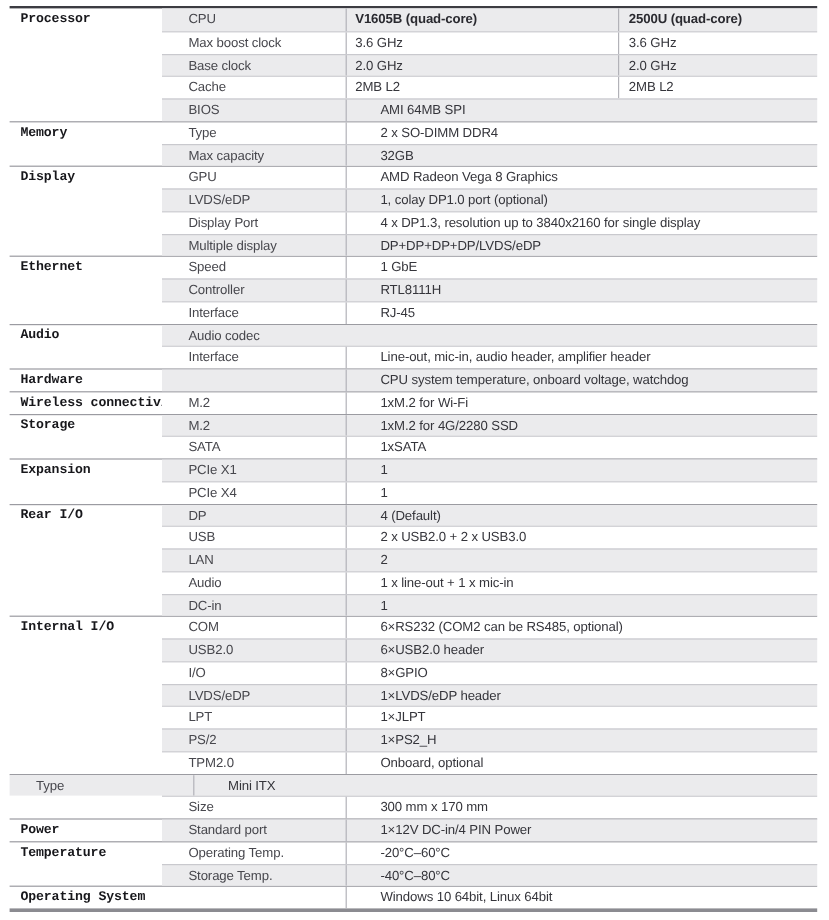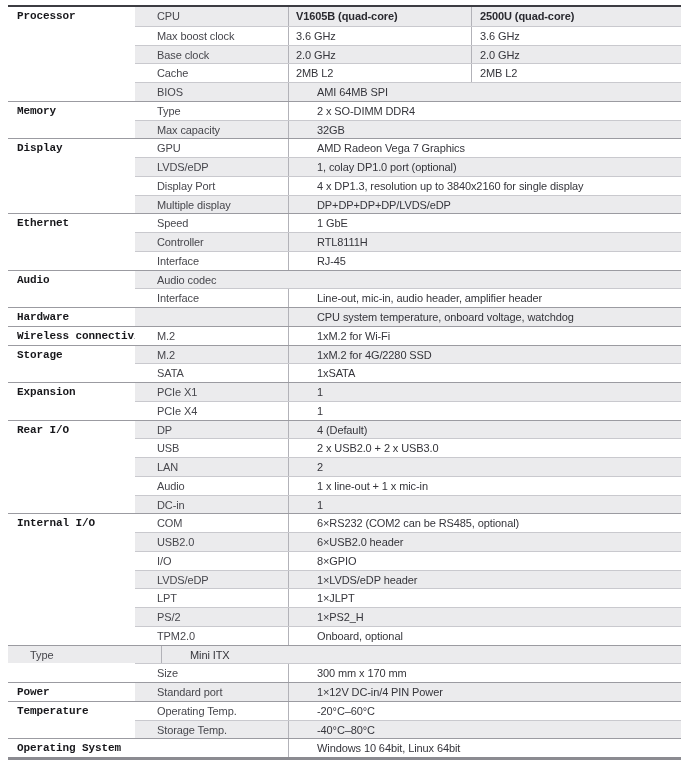--- a/index.html
+++ b/index.html
@@ -65,20 +65,21 @@
     line-height: 18px;
     letter-spacing: -0.1px;
     white-space: nowrap;
     overflow: hidden;
   }
   .vals {
     flex: 1;
     display: flex;
     border-left: 1px solid var(--divider, #b2b2b8);
     box-sizing: border-box;
+    gap: 44px;
   }
   .v {
     font-size: 11px;
     color: #35353b;
     line-height: 18px;
     letter-spacing: -0.1px;
     box-sizing: border-box;
     padding-left: 7px;
     white-space: nowrap;
     overflow: hidden;
@@ -157,21 +158,21 @@
         <div class="vals">
           <div class="v vfull">32GB</div>
         </div>
       </div>
     </div>
     <div class="row group-line">
       <div class="cat">Display</div>
       <div class="content">
         <div class="key">GPU</div>
         <div class="vals">
-          <div class="v vfull">AMD Radeon Vega 7 Graphics</div>
+          <div class="v vfull">AMD Radeon Vega 8 Graphics</div>
         </div>
       </div>
     </div>
     <div class="row">
       <div class="cat"></div>
       <div class="content shaded inner-line">
         <div class="key">LVDS/eDP</div>
         <div class="vals">
           <div class="v vfull">1, colay DP1.0 port (optional)</div>
         </div>

